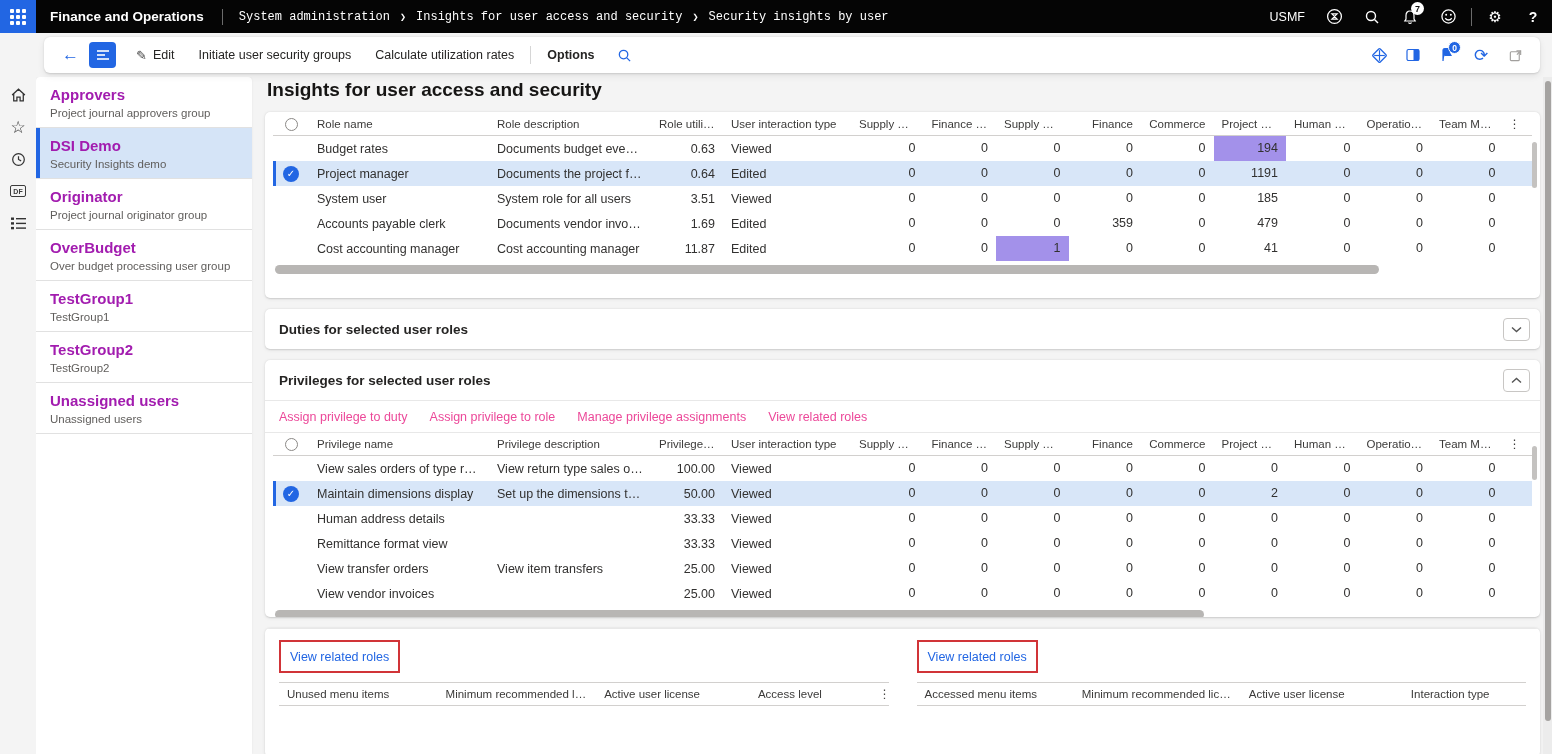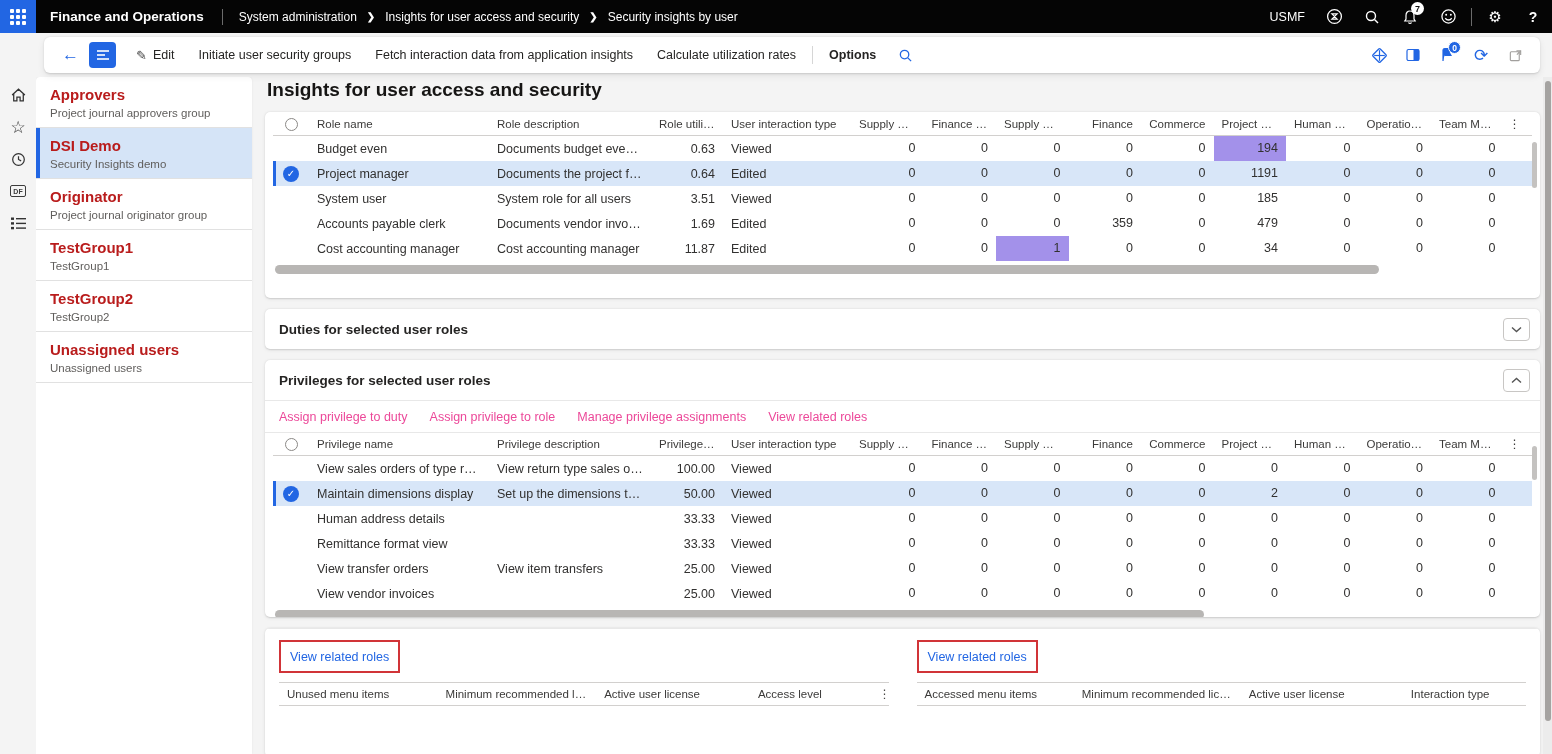--- a/index.html
+++ b/index.html
@@ -9,21 +9,21 @@
   
   .topbar { position:absolute; left:0; top:0; width:1552px; height:33px; background:#050505;
     display:flex; align-items:center; z-index:30; }
   .waffle { width:36px; height:33px; background:#2266e3; display:flex; align-items:center; justify-content:center; cursor:pointer; }
   .waffle .dots { display:grid; grid-template-columns:repeat(3,4px); grid-gap:2px; }
   .waffle .dots i { width:4px; height:4px; background:#fff; border-radius:1px; }
   .appname { color:#fff; font-weight:bold; font-size:13.5px; padding:0 18px 0 14px; white-space:nowrap; }
   .tb-divider { width:1px; height:16px; background:#6b6b6b; margin-right:16px; }
   .crumbs { display:flex; align-items:center; color:#fff; font-size:12px; gap:10px; white-space:nowrap; }
   .crumbs .sep { font-size:10px; color:#fff; font-weight:bold; }
-  .crumbs span { cursor:pointer; }
+  .crumbs span { cursor:pointer;font-family:Liberation Mono, monospace; }
   .tb-right { margin-left:auto; display:flex; align-items:center; gap:0; height:100%; }
   .tb-right .tbi { width:38px; height:33px; display:flex; align-items:center; justify-content:center; color:#fff; cursor:pointer; position:relative; }
   .company { color:#fff; font-size:12.5px; padding:0 10px; cursor:pointer; }
   .badge7 { position:absolute; top:2px; right:5px; background:#fff; color:#111; font-size:9px; font-weight:bold;
     min-width:13px; height:13px; border-radius:7px; display:flex; align-items:center; justify-content:center; }
   .tb-sep2 { width:1px; height:18px; background:#6b6b6b; margin:0 4px; }
 
   
   .actionrow { position:absolute; left:0; top:33px; width:1552px; height:44px; background:#f4f4f4; z-index:25; }
   .pill { position:absolute; left:44px; right:12px; top:4px; height:36px; background:#fff; border-radius:6px;
@@ -44,21 +44,21 @@
   
   .rail { position:absolute; left:0; top:33px; bottom:0; width:36px; background:#f4f4f4; z-index:20;
     display:flex; flex-direction:column; align-items:center; padding-top:12px; gap:0; }
   .rail .ri { width:36px; height:32px; display:flex; align-items:center; justify-content:center; color:#333; cursor:pointer; }
   .df-box { border:1.4px solid #3b3b3b; border-radius:2px; font-size:7px; font-weight:bold; color:#3b3b3b; padding:1.5px 2.5px; line-height:1; }
 
   
   .sidepanel { position:absolute; left:36px; top:77px; bottom:0; width:216px; background:#fff;
     border-radius:4px 4px 0 0; box-shadow:0 0 2px rgba(0,0,0,.08); overflow:hidden; }
   .sp-item { padding:9px 14px 8px 14px; border-bottom:1px solid #e1e1e1; cursor:pointer; position:relative; }
-  .sp-item .t { font-size:15px; font-weight:bold; color:#b91c1c; margin-bottom:4px; }
+  .sp-item .t { font-size:15px; font-weight:bold; color:#a21caf; margin-bottom:4px; }
   .sp-item .s { font-size:11.5px; color:#605e5c; }
   .sp-item.sel { background:#d5e4f7; }
   .sp-item.sel::before { content:""; position:absolute; left:0; top:0; bottom:0; width:4px; background:#2266e3; }
 
   
   .main { position:absolute; left:265px; top:77px; right:12px; bottom:0; }
   .viewsel { font-size:12px; color:#333; margin:9px 0 3px 2px; display:flex; align-items:center; gap:5px; cursor:pointer; }
   .viewsel .chev { font-size:10px; color:#555; }
   h1.pagetitle { font-size:19px; margin:2px 0 11px 2px; color:#161514; font-weight:bold; }
 
@@ -176,21 +176,20 @@
           <line x1="1" y1="2" x2="13" y2="2" stroke="#fff" stroke-width="1.6"></line>
           <line x1="1" y1="6" x2="9" y2="6" stroke="#fff" stroke-width="1.6"></line>
           <line x1="1" y1="10" x2="13" y2="10" stroke="#fff" stroke-width="1.6"></line>
         </svg>
     </span>
     <span class="cmd">
       <span class="pen">✎</span>
       <span>Edit</span>
     </span>
     <span class="cmd">Initiate user security groups</span>
-    <span class="cmd">Fetch interaction data from application insights</span>
     <span class="cmd">Calculate utilization rates</span>
     <span class="pdiv"></span>
     <span class="cmd" style="font-weight:bold;">Options</span>
     <span class="searchglyph">
       <svg width="15" height="15" viewBox="0 0 16 16">
           <circle cx="7" cy="7" r="4.5" stroke="#2266e3" fill="none" stroke-width="1.4"></circle>
           <line x1="10.5" y1="10.5" x2="14" y2="14" stroke="#2266e3" stroke-width="1.4"></line>
         </svg>
     </span>
     <span class="pill-right">
@@ -267,20 +266,24 @@
     </div>
     <div class="sp-item sel">
       <div class="t">DSI Demo</div>
       <div class="s">Security Insights demo</div>
     </div>
     <div class="sp-item">
       <div class="t">Originator</div>
       <div class="s">Project journal originator group</div>
     </div>
     <div class="sp-item">
+      <div class="t">OverBudget</div>
+      <div class="s">Over budget processing user group</div>
+    </div>
+    <div class="sp-item">
       <div class="t">TestGroup1</div>
       <div class="s">TestGroup1</div>
     </div>
     <div class="sp-item">
       <div class="t">TestGroup2</div>
       <div class="s">TestGroup2</div>
     </div>
     <div class="sp-item">
       <div class="t">Unassigned users</div>
       <div class="s">Unassigned users</div>
@@ -304,21 +307,21 @@
           <div class="gc r" style="width: 72.5px;">Finance</div>
           <div class="gc r" style="width: 72.5px;">Commerce</div>
           <div class="gc r" style="width: 72.5px;">Project Operat...</div>
           <div class="gc r" style="width: 72.5px;">Human Resour...</div>
           <div class="gc r" style="width: 72.5px;">Operations - A...</div>
           <div class="gc r" style="width: 72.5px;">Team Members</div>
           <div class="gc c dots3" style="width: 22px;">⋮</div>
         </div>
         <div class="grow">
           <div class="gc c" style="width: 36px;"></div>
-          <div class="gc" style="width: 180px;">Budget even</div>
+          <div class="gc" style="width: 180px;">Budget rates</div>
           <div class="gc" style="width: 162px;">Documents budget events and r...</div>
           <div class="gc r" style="width: 72px;">0.63</div>
           <div class="gc" style="width: 128px;">Viewed</div>
           <div class="gc r" style="width: 72.5px; line-height: 25px;">0</div>
           <div class="gc r" style="width: 72.5px; line-height: 25px;">0</div>
           <div class="gc r" style="width: 72.5px; line-height: 25px;">0</div>
           <div class="gc r" style="width: 72.5px; line-height: 25px;">0</div>
           <div class="gc r" style="width: 72.5px; line-height: 25px;">0</div>
           <div class="gc r hl" style="width: 72.5px; line-height: 25px;">194</div>
           <div class="gc r" style="width: 72.5px; line-height: 25px;">0</div>
@@ -381,21 +384,21 @@
           <div class="gc c" style="width: 36px;"></div>
           <div class="gc" style="width: 180px;">Cost accounting manager</div>
           <div class="gc" style="width: 162px;">Cost accounting manager</div>
           <div class="gc r" style="width: 72px;">11.87</div>
           <div class="gc" style="width: 128px;">Edited</div>
           <div class="gc r" style="width: 72.5px; line-height: 25px;">0</div>
           <div class="gc r" style="width: 72.5px; line-height: 25px;">0</div>
           <div class="gc r hl" style="width: 72.5px; line-height: 25px;">1</div>
           <div class="gc r" style="width: 72.5px; line-height: 25px;">0</div>
           <div class="gc r" style="width: 72.5px; line-height: 25px;">0</div>
-          <div class="gc r" style="width: 72.5px; line-height: 25px;">34</div>
+          <div class="gc r" style="width: 72.5px; line-height: 25px;">41</div>
           <div class="gc r" style="width: 72.5px; line-height: 25px;">0</div>
           <div class="gc r" style="width: 72.5px; line-height: 25px;">0</div>
           <div class="gc r" style="width: 72.5px; line-height: 25px;">0</div>
           <div class="gc c" style="width: 22px;"></div>
         </div>
       </div>
     <div class="hscroll">
         <div class="hthumb" style="width:88%;"></div>
       </div>
     <div class="vthumb" style="top:30px; height:46px;"></div>

